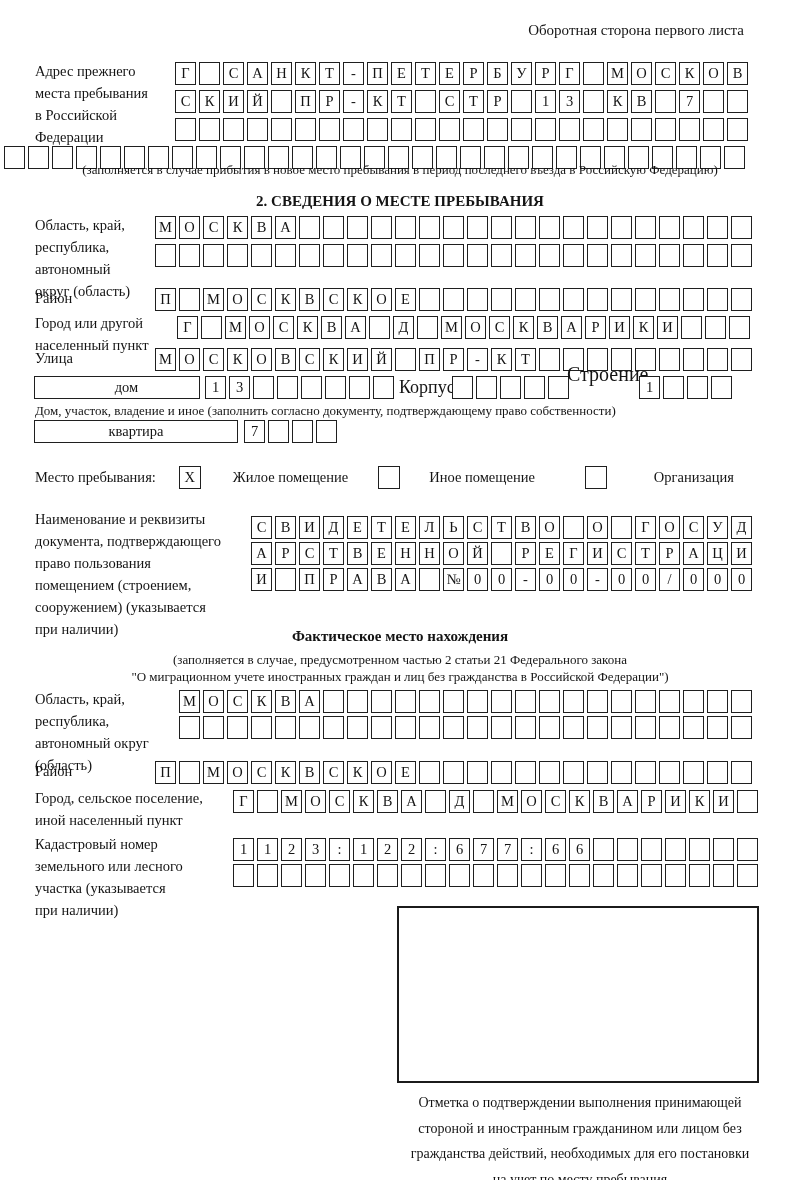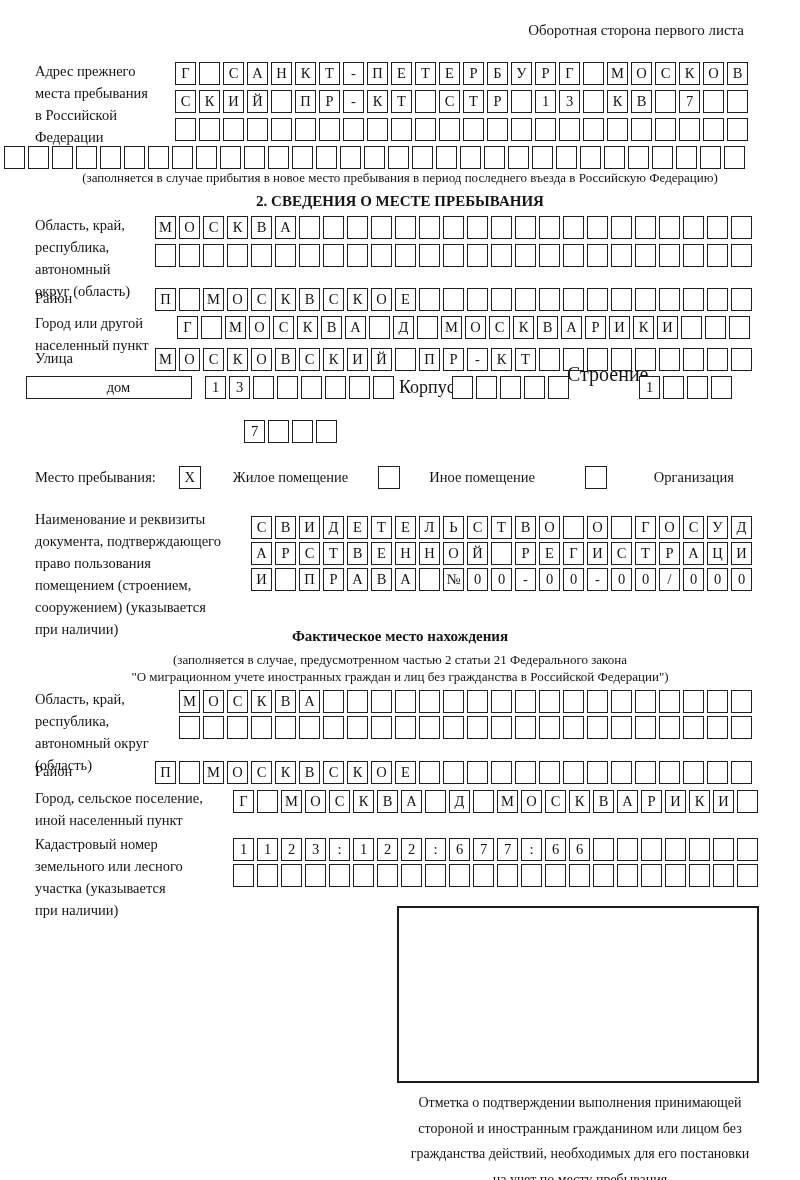--- a/index.html
+++ b/index.html
@@ -28,34 +28,34 @@
     text-align:center; font-size:14.5px; line-height:20px; background:#fff;
   }
   .stayrow { display:flex; align-items:center; font-size:14.5px; }
 
   #corner        { top:22px; right:52px; font-size:15px; }
   #addr-label    { left:35px;  top:60px;  }
   #addr-r1       { left:175px; top:62px;  }
   #addr-r2       { left:175px; top:90px;  }
   #addr-r3       { left:175px; top:118px; }
   #addr-r4       { left:4px;   top:146px; }
-  #note1         { top:170px; }
+  #note1         { top:162px; }
   #title2        { top:193px; }
 
   #obl1-label    { left:35px;  top:214px; }
   #obl1-r1       { left:155px; top:216px; }
   #obl1-r2       { left:155px; top:244px; }
   #rayon1-label  { left:35px;  top:287px; }
   #rayon1-r      { left:155px; top:288px; }
   #gorod1-label  { left:35px;  top:312px; }
   #gorod1-r      { left:177px; top:316px; }
   #ulica-label   { left:35px;  top:347px; }
   #ulica-r       { left:155px; top:348px; }
 
-  #dom-box       { left:26px;  top:376px; width:166px;padding-left:19px; }
+  #dom-box       { left:34px;  top:376px; width:166px;padding-left:19px; }
   #dom-cells     { left:205px; top:376px; }
   #korpus-label  { left:399px; top:377px; font-size:18px; }
   #korpus-cells  { left:452px; top:376px; }
   #stroenie-label{ left:567px; top:363px; font-size:20px; }
   #stroenie-cells{ left:639px; top:376px; }
   #note-dom      { left:35px;  top:403px; }
   #kv-box        { left:34px;  top:420px; width:204px; }
   #kv-cells      { left:244px; top:420px; }
   #note-kv       { left:35px;  top:447px; }
 
@@ -383,21 +383,23 @@
       <span class="cell"></span>
       <span class="cell"></span>
     </div>
   <div id="stroenie-label" class="abs">Строение</div>
   <div id="stroenie-cells" class="abs cr">
       <span class="cell">1</span>
       <span class="cell"></span>
       <span class="cell"></span>
       <span class="cell"></span>
     </div>
-
+  <div id="note-dom" class="abs note">Дом, участок, владение и иное (заполнить согласно документу, подтверждающему право собственности)</div>
+
+  <div id="kv-box" class="abs wbox">квартира</div>
   <div id="kv-cells" class="abs cr">
       <span class="cell">7</span>
       <span class="cell"></span>
       <span class="cell"></span>
       <span class="cell"></span>
     </div>
 
   <div id="stay-row" class="abs stayrow">
     <span class="m3">Место пребывания:</span>
     <span class="checkbox m12">X</span>

